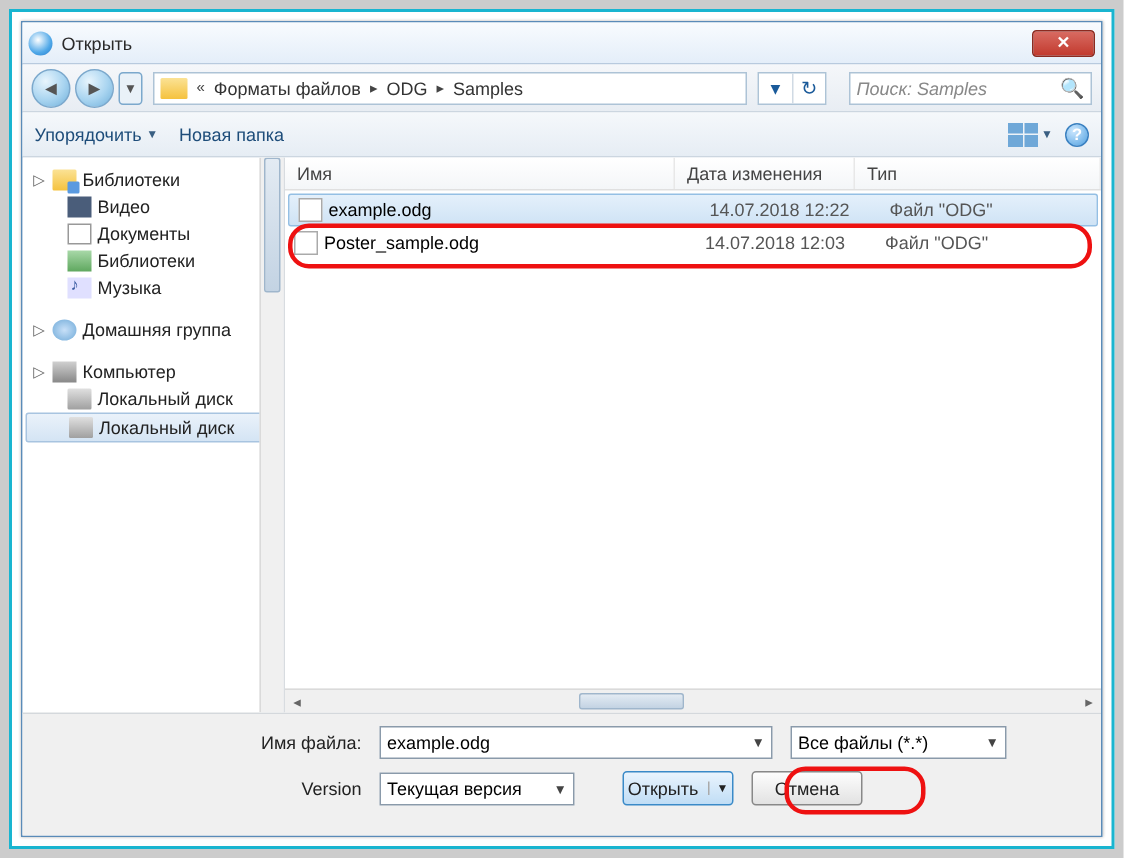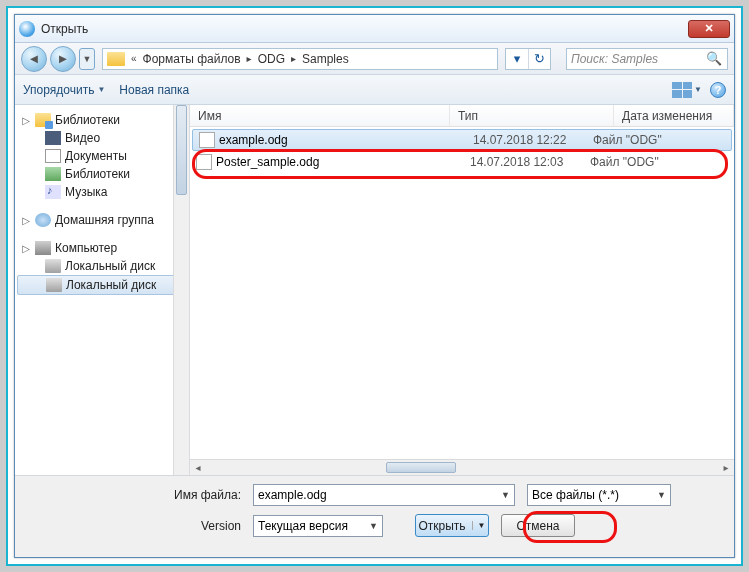--- a/index.html
+++ b/index.html
@@ -197,22 +197,22 @@
           </div>
       </div>
       <div class="sidebar-scroll">
           <div class="thumb"></div>
         </div>
     </div>
 
     <div class="file-pane">
       <div class="col-headers">
         <div class="col col-name">Имя</div>
+        <div class="col col-date">Дата изменения</div>
         <div class="col col-type">Тип</div>
-        <div class="col col-date">Дата изменения</div>
       </div>
       <div class="file-list">
         <div class="file-row selected">
           <span class="fi"></span>
           <span class="cell-name">example.odg</span>
           <span class="cell-date">14.07.2018 12:22</span>
           <span class="cell-type">Файл "ODG"</span>
         </div>
         <div class="file-row">
           <span class="fi"></span>

